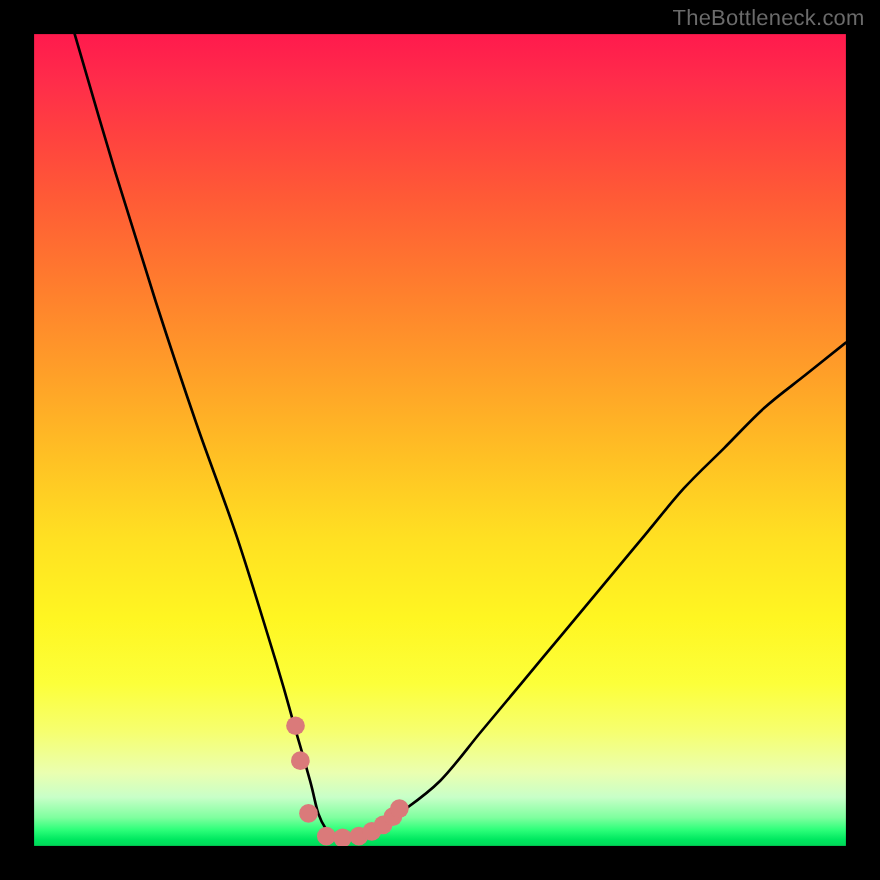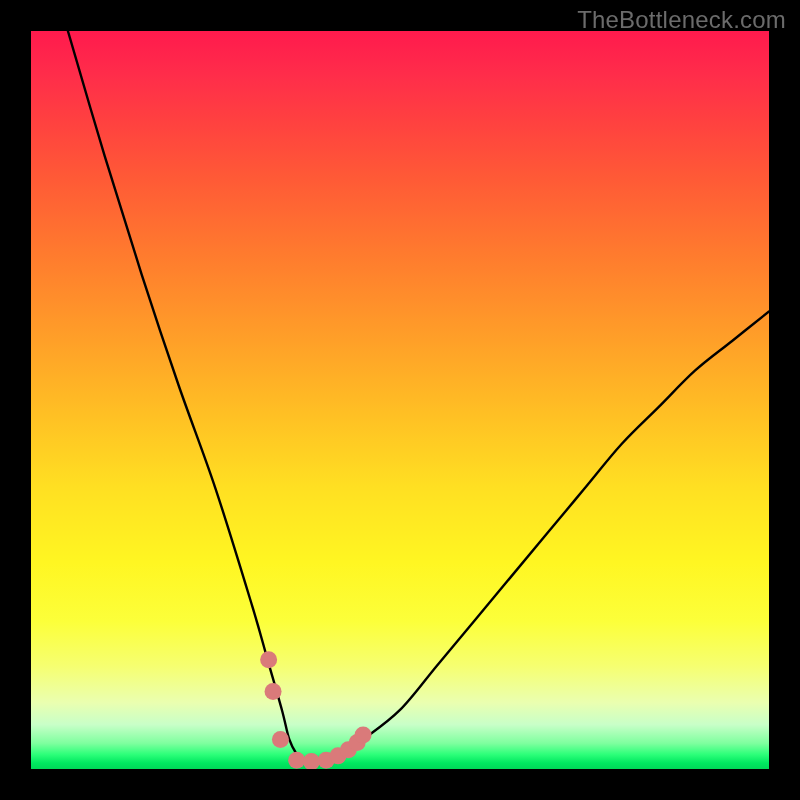--- a/index.html
+++ b/index.html
@@ -48,21 +48,21 @@
       #2eff7a 98%,
       #00e860 99.2%,
       #00d858 100%
     );
   }
   .watermark {
     position: absolute;
     top: 6px;
     right: 14px;
     color: #6b6b6b;
-    font-size: 24px;
+    font-size: 20px;
     font-weight: 500;
     letter-spacing: 0.2px;
     user-select: none;
     margin-left: 21px;
   }
   svg.curves {
     position: absolute;
     inset: 0;
   }
 </style>

